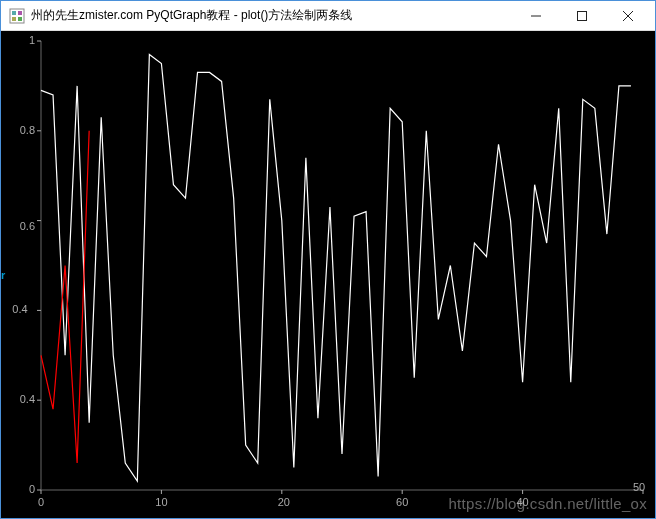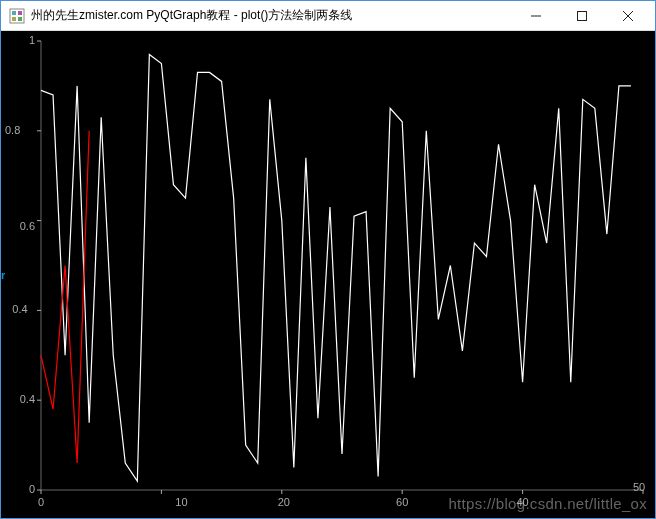--- a/index.html
+++ b/index.html
@@ -127,24 +127,24 @@
         <line x1="521.6" y1="459" x2="521.6" y2="463" stroke="#aaa" stroke-width="1"></line>
         <line x1="642" y1="459" x2="642" y2="463" stroke="#aaa" stroke-width="1"></line>
         <polyline points="40,59.389999999999986 52.04,63.879999999999995 64.08,324.3 76.12,54.89999999999998 88.16,391.65 100.2,86.33000000000004 112.24,324.3 124.28,432.06 136.32,450.02 148.36,23.470000000000027 160.4,32.450000000000045 172.44,153.67999999999995 184.48,167.14999999999998 196.52,41.42999999999995 208.56,41.42999999999995 220.6,50.40999999999997 232.64000000000001,167.14999999999998 244.68,414.1 256.72,432.06 268.76,68.37 280.8,189.60000000000002 292.84000000000003,436.55 304.88,126.74000000000001 316.92,387.15999999999997 328.96,176.13 341,423.08 353.04,185.11 365.08000000000004,180.62 377.12,445.53 389.15999999999997,77.35000000000002 401.2,90.82000000000005 413.24,346.75 425.28000000000003,99.79999999999995 437.32,288.38 449.36,234.5 461.4,319.81 473.44,212.04999999999998 485.48,225.51999999999998 497.52,113.26999999999998 509.56,189.60000000000002 521.6,351.24 533.64,153.67999999999995 545.6800000000001,212.04999999999998 557.72,77.35000000000002 569.76,351.24 581.8000000000001,68.37 593.84,77.35000000000002 605.88,203.07000000000002 617.92,54.89999999999998 629.96,54.89999999999998" fill="none" stroke="#ffffff" stroke-width="1.2"></polyline>
         <polyline points="40,324.3 52.04,378.18 64.08,234.5 76.12,432.06 88.16,99.79999999999995" fill="none" stroke="#ff0000" stroke-width="1.2"></polyline>
       </svg>
     <div id="axis-labels-container">
         <div class="axis-label" style="right: 620px; left: 4px; top: 452px; text-align: right; width: 30px;">0</div>
         <div class="axis-label" style="right: 620px; left: 4px; top: 362.2px; text-align: right; width: 30px;">0.4</div>
         <div class="axis-label" style="right: 620px; left: 4px; top: 272.4px; text-align: center; width: 30px;">0.4</div>
         <div class="axis-label" style="right: 620px; left: 4px; top: 189px; text-align: right; width: 30px;">0.6</div>
-        <div class="axis-label" style="right: 620px; left: 4px; top: 92.8px; width: 30px;">0.8</div>
+        <div class="axis-label" style="right: 620px; left: 4px; top: 92.8px; text-align: right; width: 30px;">0.8</div>
         <div class="axis-label" style="right: 620px; left: 4px; top: 3px; text-align: right; width: 30px;">1</div>
         <div class="axis-label" style="left: 30px; top: 465px; width: 20px; text-align: center;">0</div>
-        <div class="axis-label" style="left: 150.4px; top: 465px; width: 20px; text-align: center; margin-left: 20px;">10</div>
+        <div class="axis-label" style="left: 150.4px; top: 465px; width: 20px; text-align: center;">10</div>
         <div class="axis-label" style="left: 269px; top: 465px; width: 20px; text-align: right;">20</div>
         <div class="axis-label" style="left: 391.2px; top: 465px; width: 20px; text-align: center;">60</div>
         <div class="axis-label" style="left: 511.6px; top: 465px; width: 20px; text-align: center;">40</div>
         <div class="axis-label" style="left: 632px; top: 450px; width: 20px; text-align: left;">50</div>
       </div>
     <div class="watermark">https://blog.csdn.net/little_ox</div>
   </div>
 </div>
 
 </body></html>

